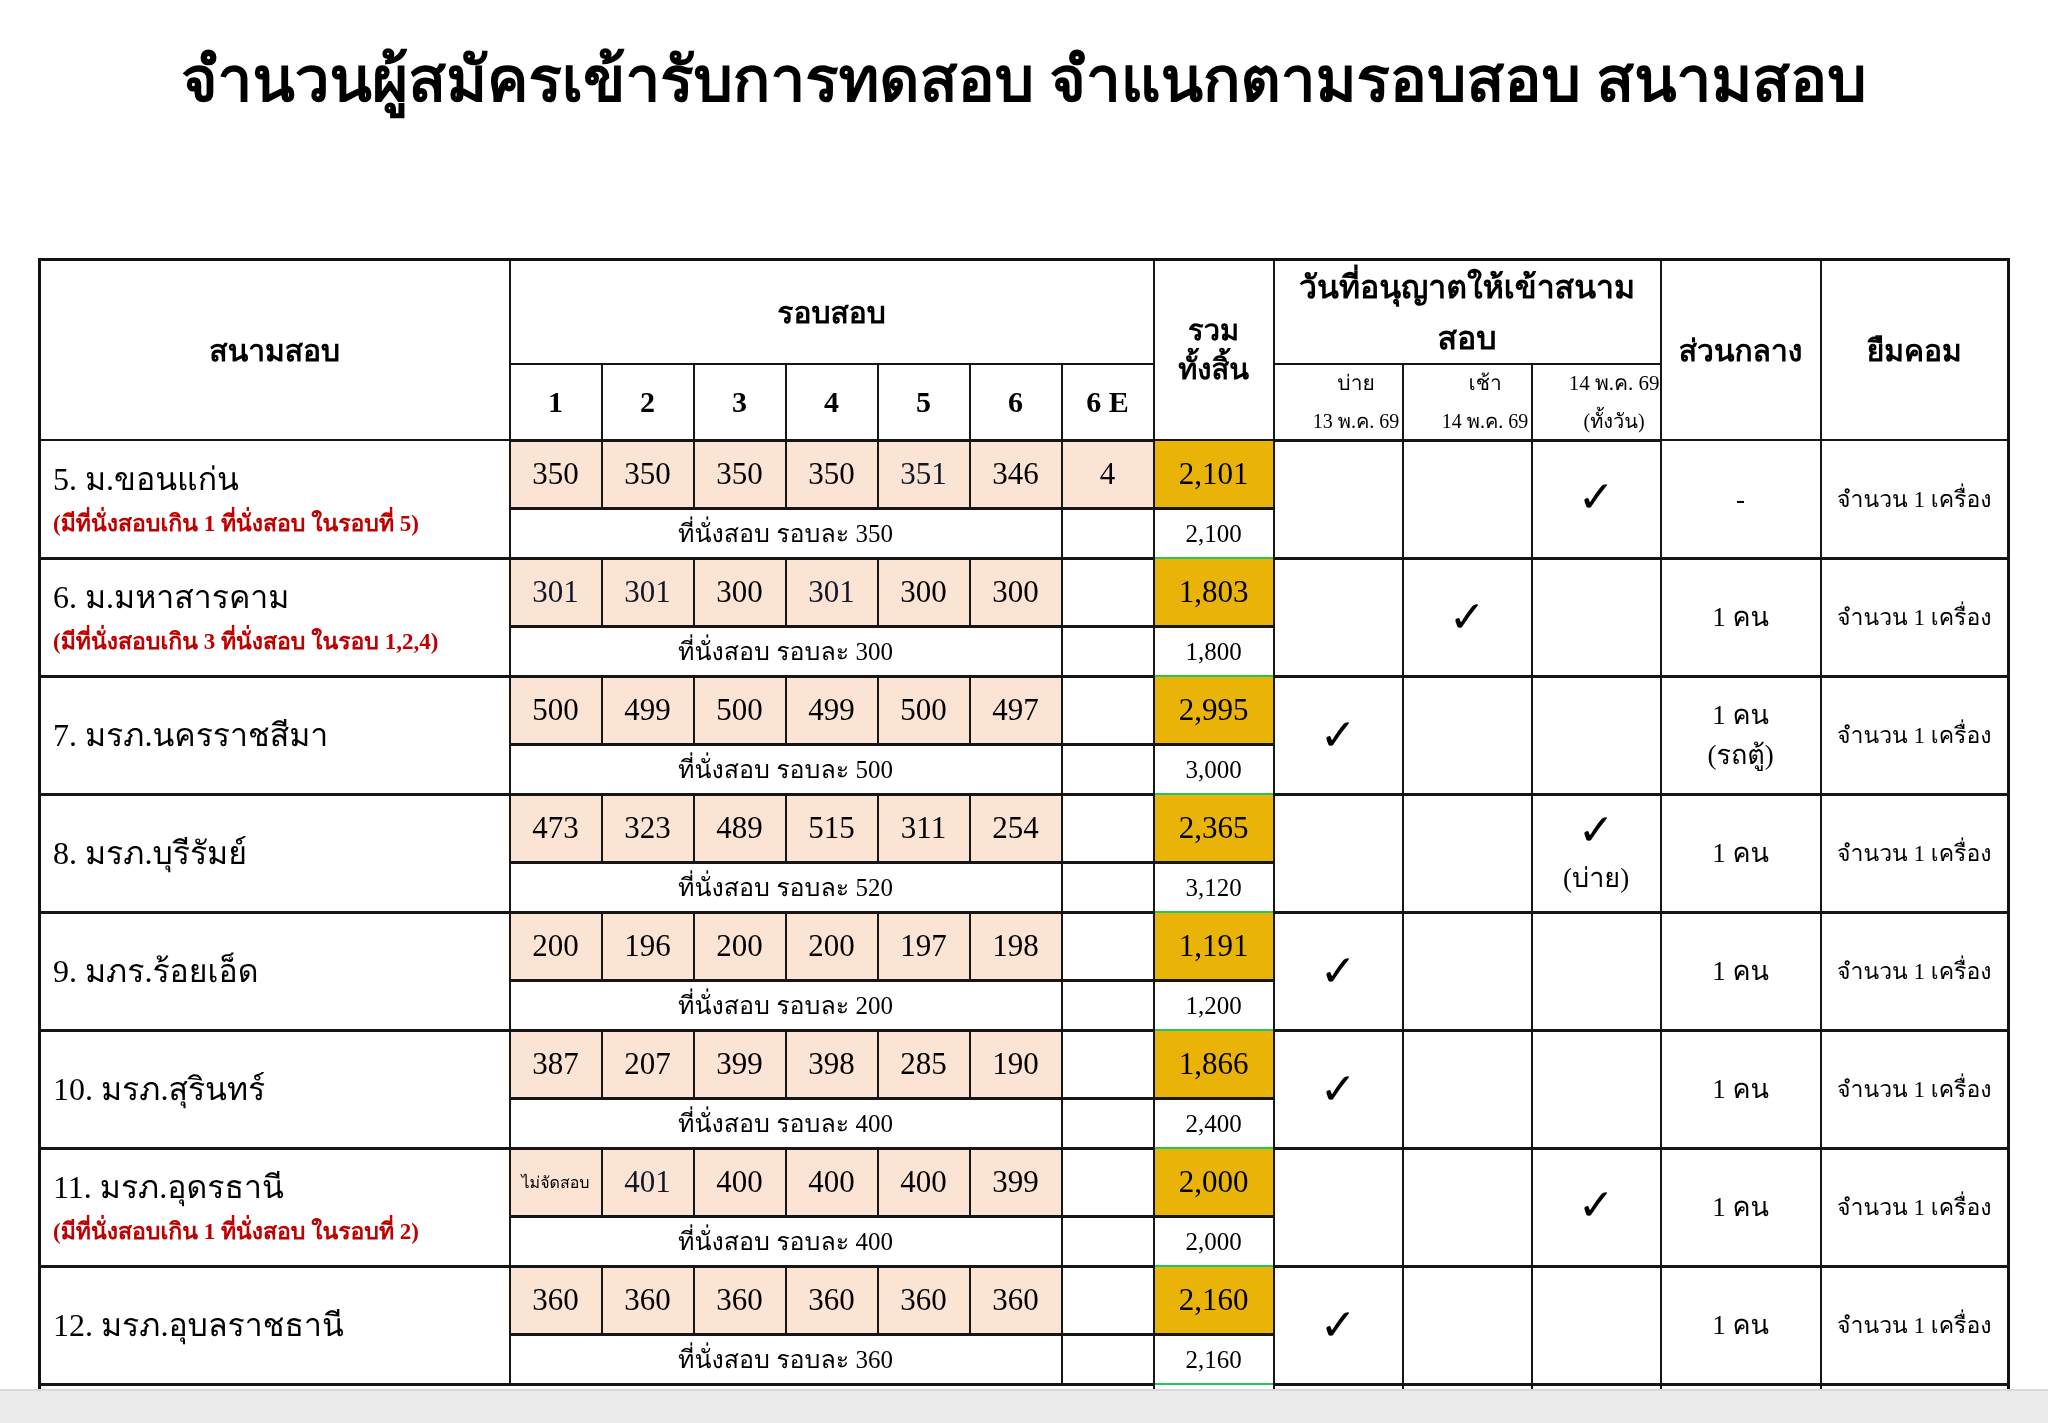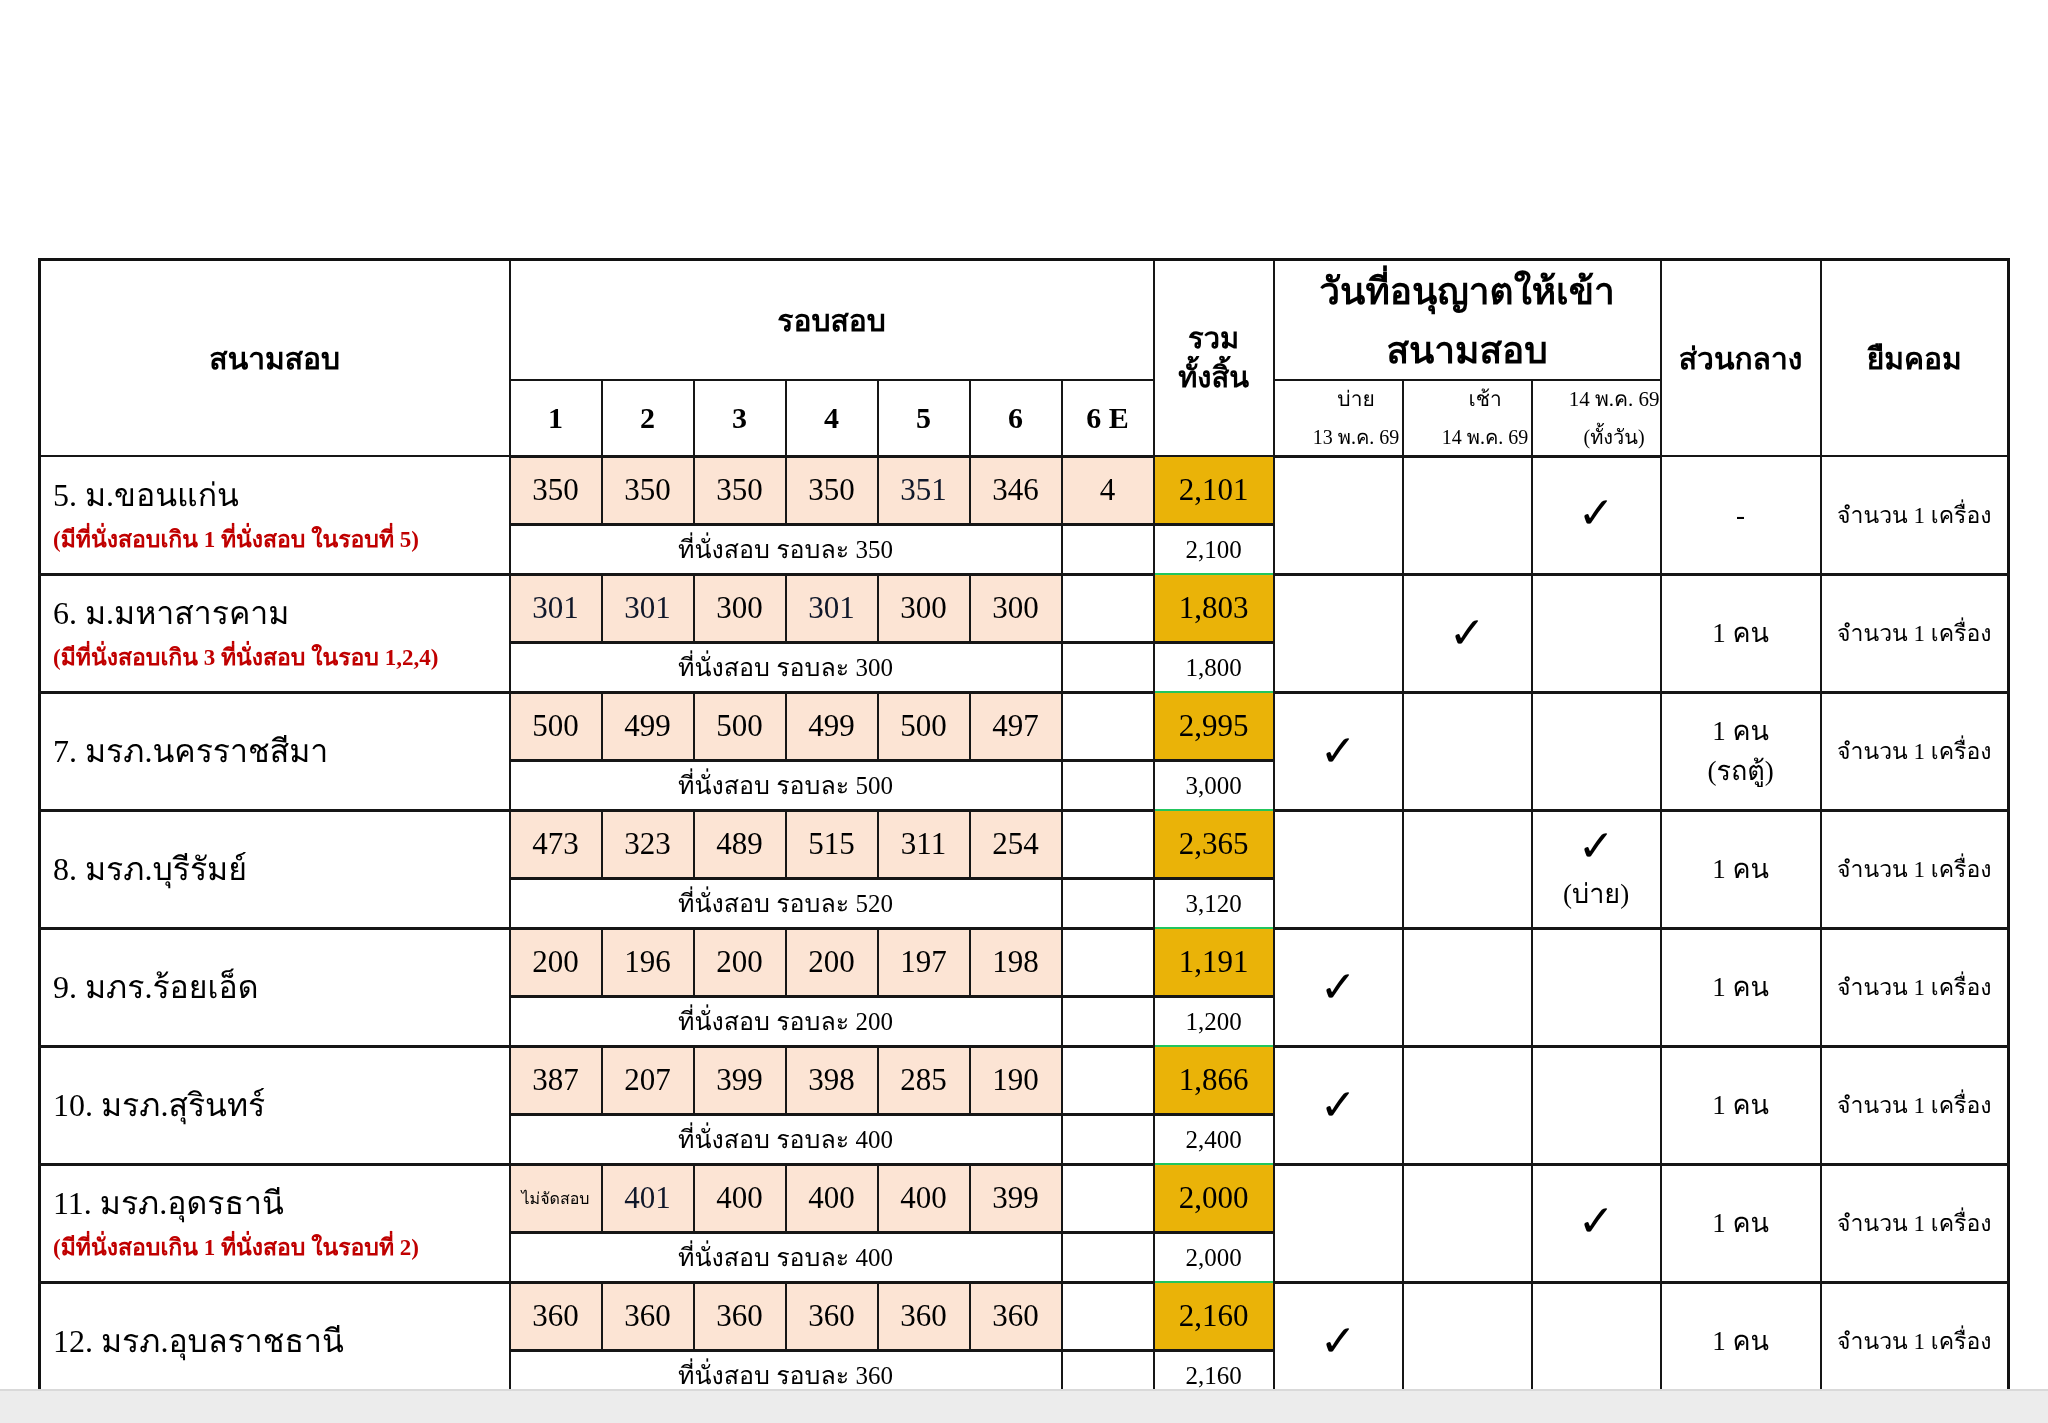--- a/index.html
+++ b/index.html
@@ -38,20 +38,21 @@
   td.central{font-size:27px;line-height:1.5;border-bottom:3px solid #161616;}
   td.borrow{font-size:23px;border-bottom:3px solid #161616;}
   td.footlabel{text-align:left;padding-right:16px;font-size:37px;font-weight:normal;color:#0a70c0;}
   td.foottot{font-size:34px;font-weight:bold;color:#0a70c0;}
   .bottombar{position:absolute;left:0;bottom:0;width:100%;height:32px;background:#ececec;border-top:2px solid #d9d9d9;}
 </style>
 </head>
 <body>
 
 <div id="page">
+  <div class="title">จำนวนผู้สมัครเข้ารับการทดสอบ จำแนกตามรอบสอบ สนามสอบ</div>
 
   <table class="main">
     <colgroup>
       <col style="width:470px">
       <col style="width:92px">
         <col style="width:92px">
         <col style="width:92px">
       <col style="width:92px">
         <col style="width:92px">
         <col style="width:92px">
@@ -65,21 +66,21 @@
     </colgroup>
 
     <tbody>
         <tr class="h1">
       <th class="group" rowspan="2">สนามสอบ</th>
       <th class="group" colspan="7">รอบสอบ</th>
       <th class="totalhead" rowspan="2">
         <div>รวม</div>
         <div>ทั้งสิ้น</div>
       </th>
-      <th class="group" colspan="3" style="font-size:37px;text-align:center;">วันที่อนุญาตให้เข้าสนามสอบ</th>
+      <th class="group" colspan="3" style="font-size:32px;text-align:center;">วันที่อนุญาตให้เข้าสนามสอบ</th>
       <th class="group" rowspan="2">ส่วนกลาง</th>
       <th class="group" rowspan="2">ยืมคอม</th>
     </tr>
     <tr class="h2">
       <th class="rnum">1</th>
       <th class="rnum">2</th>
       <th class="rnum">3</th>
       <th class="rnum">4</th>
       <th class="rnum">5</th>
       <th class="rnum">6</th>

